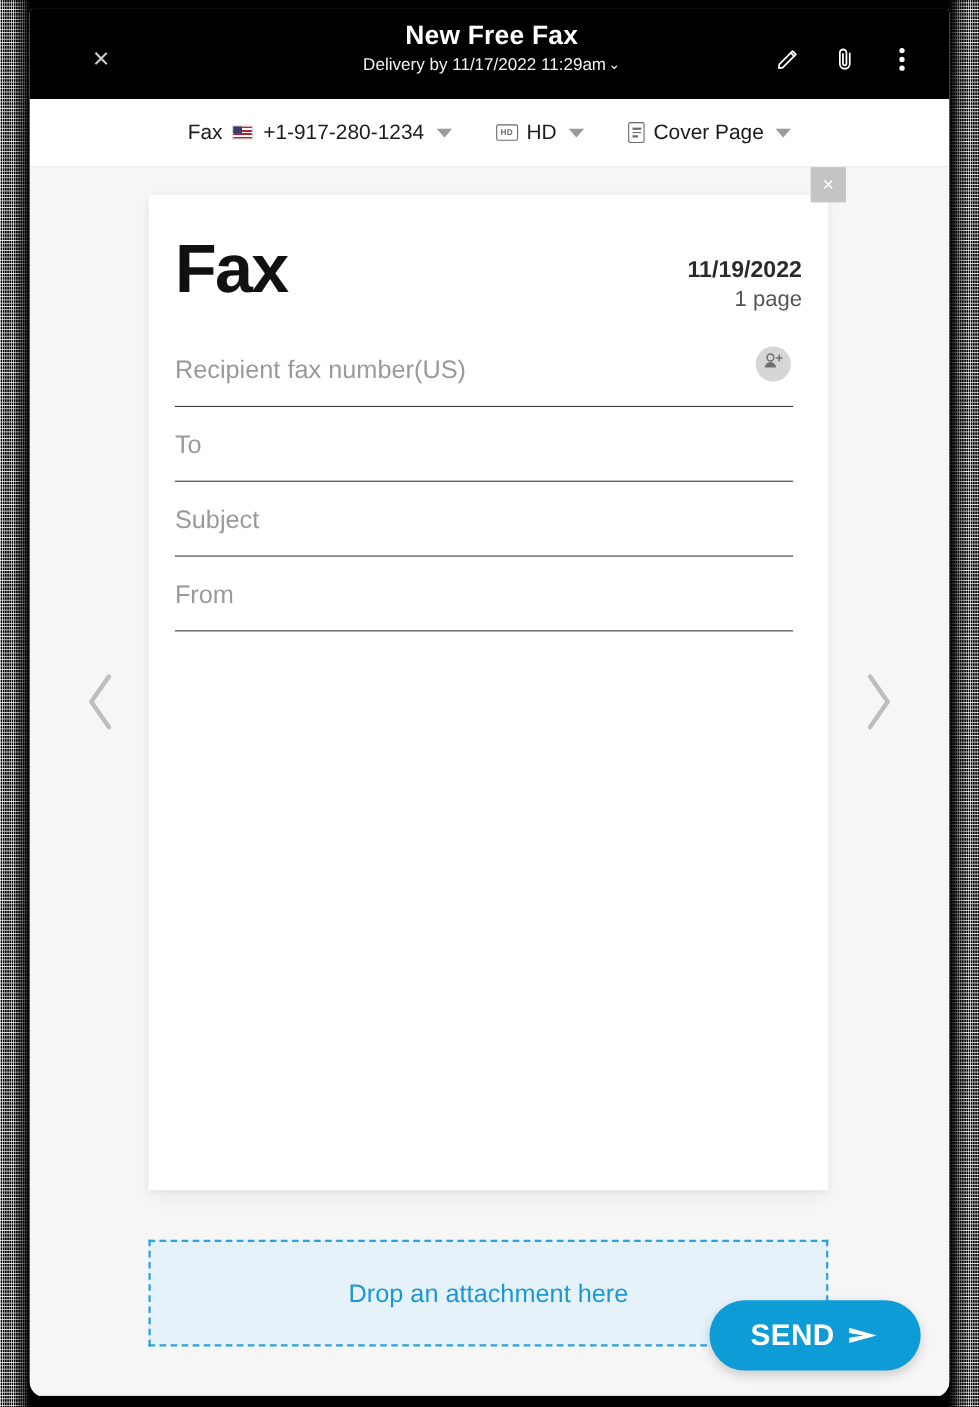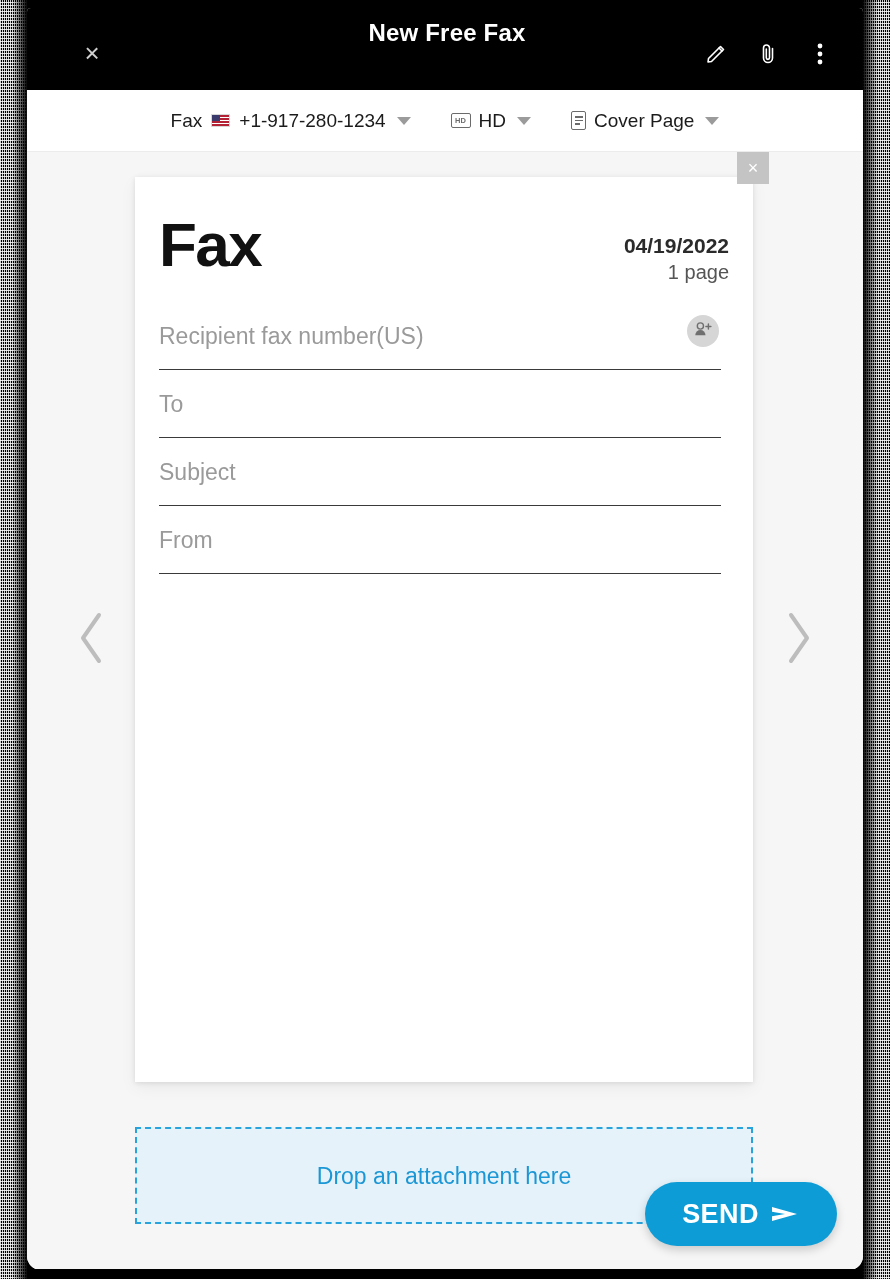--- a/index.html
+++ b/index.html
@@ -337,20 +337,23 @@
   <div id="screen">
 
     <div id="app-header">
 
       <div id="close-app-button">
         <span>×</span>
       </div>
 
       <div id="header-titles">
         <div id="app-title">New Free Fax</div>
+        <div id="delivery-line">
+          <span>Delivery by 11/17/2022 11:29am</span><span id="delivery-caret">⌄</span>
+        </div>
       </div>
 
       <div id="header-actions">
         <div class="header-icon">
           <span>
             <svg width="24" height="24" viewBox="0 0 24 24" fill="none" stroke="#ffffff" stroke-width="1.6" stroke-linecap="round" stroke-linejoin="round">
               <path d="M4 20 L4.5 16.5 L16.5 4.5 L19.5 7.5 L7.5 19.5 Z"></path>
               <path d="M15 6 L18 9"></path>
             </svg>
           </span>
@@ -420,21 +423,21 @@
 
       <div id="fax-document">
 
         <div id="doc-close-button">
           <span>×</span>
         </div>
 
         <div id="doc-header">
           <div id="doc-fax-heading">Fax</div>
           <div id="doc-meta">
-            <div id="doc-date">04/19/2022</div>
+            <div id="doc-date">11/19/2022</div>
             <div id="doc-pages">1 page</div>
           </div>
         </div>
 
         <div id="doc-fields">
 
           <div class="doc-field">
             <span class="field-placeholder">Recipient fax number(US)</span>
             <div id="add-contact-button">
               <span>

